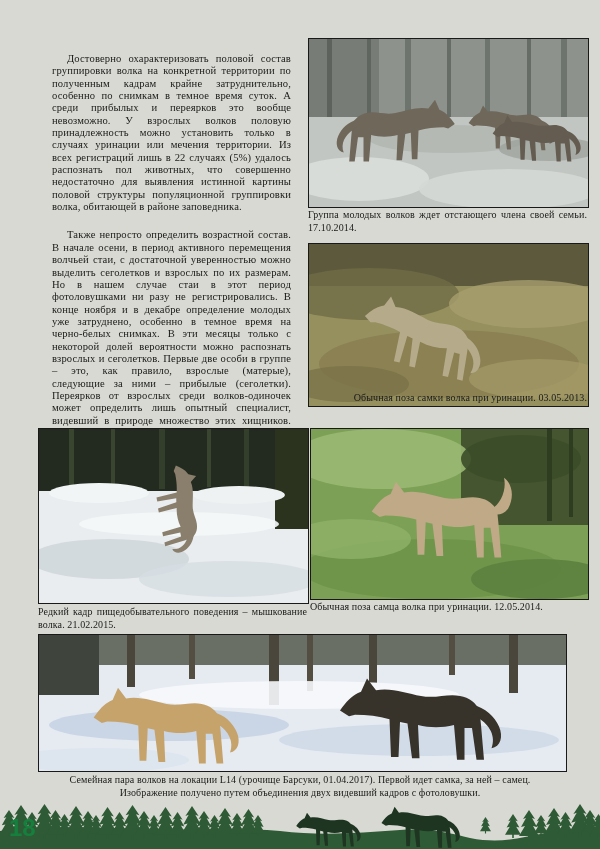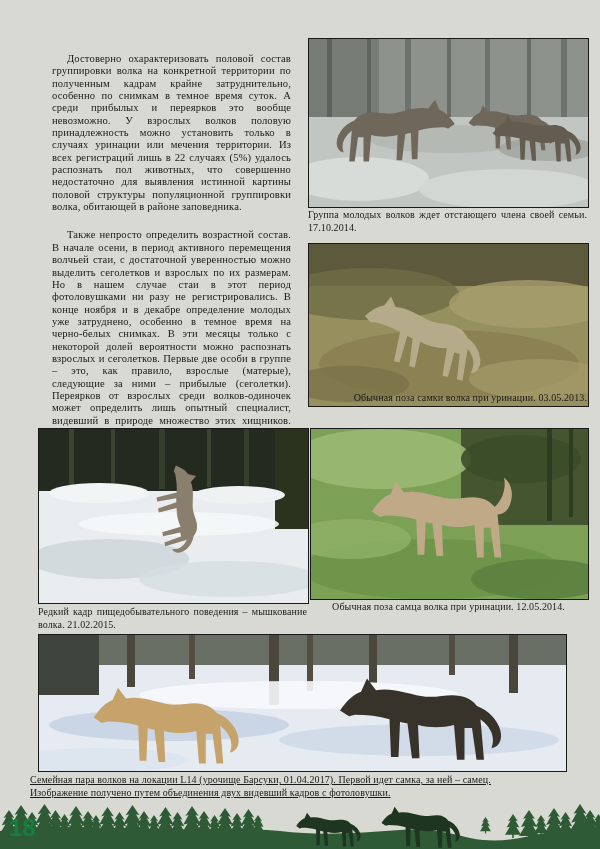--- a/index.html
+++ b/index.html
@@ -24,21 +24,21 @@
     position:absolute;border:1px solid #191919;
     overflow:hidden;background:#9aa09c;
   }
   .photo svg{display:block;}
   
   .cap{
     position:absolute;font-size:10px;line-height:12.6px;
     text-align:justify;letter-spacing:0.1px;
   }
   .cap-left{text-align:left;}
-  .cap-center{text-align:left;text-decoration:underline;}
+  .cap-center{text-align:center;}
   
   .footer-band{position:absolute;left:0;bottom:0;width:600px;height:49px;}
   .pagenum{
     position:absolute;left:9px;top:814px;z-index:6;
     font-family:"Liberation Sans", sans-serif;
     font-weight:bold;font-size:24px;color:#15803d;
   }
   .defs-holder{position:absolute;width:0;height:0;overflow:hidden;}
 </style>
 </head>
@@ -151,21 +151,21 @@
       <ellipse cx="40" cy="110" rx="60" ry="20" fill="#8fb268" opacity="0.8"></ellipse>
       <ellipse cx="230" cy="150" rx="70" ry="20" fill="#5c8140" opacity="0.9"></ellipse>
       <g fill="#bfa987">
         <g transform="translate(58,42) scale(1.35)">
           <use href="#wolf-body"></use>
             <use href="#tail-up"></use>
         </g>
       </g>
     </svg>
   </div>
-  <div class="cap cap-left" style="left:310px;top:601px;width:277px;text-align:center;">Обычная поза самца волка при уринации. 12.05.2014.</div>
+  <div class="cap cap-left" style="left:310px;top:601px;width:277px;">Обычная поза самца волка при уринации. 12.05.2014.</div>
 
   <div class="photo" style="left:38px;top:634px;width:527px;height:136px;">
     <svg width="527" height="136" viewBox="0 0 527 136">
       <rect width="527" height="136" fill="#e6ebf2"></rect>
       <rect width="527" height="30" fill="#6a6f66"></rect>
       <rect x="0" y="0" width="60" height="60" fill="#3f453c"></rect>
       <rect x="88" y="0" width="8" height="52" fill="#4a463c"></rect>
       <rect x="150" y="0" width="6" height="44" fill="#544e42"></rect>
       <rect x="230" y="0" width="10" height="70" fill="#4a463c"></rect>
       <rect x="268" y="0" width="6" height="56" fill="#544e42"></rect>

